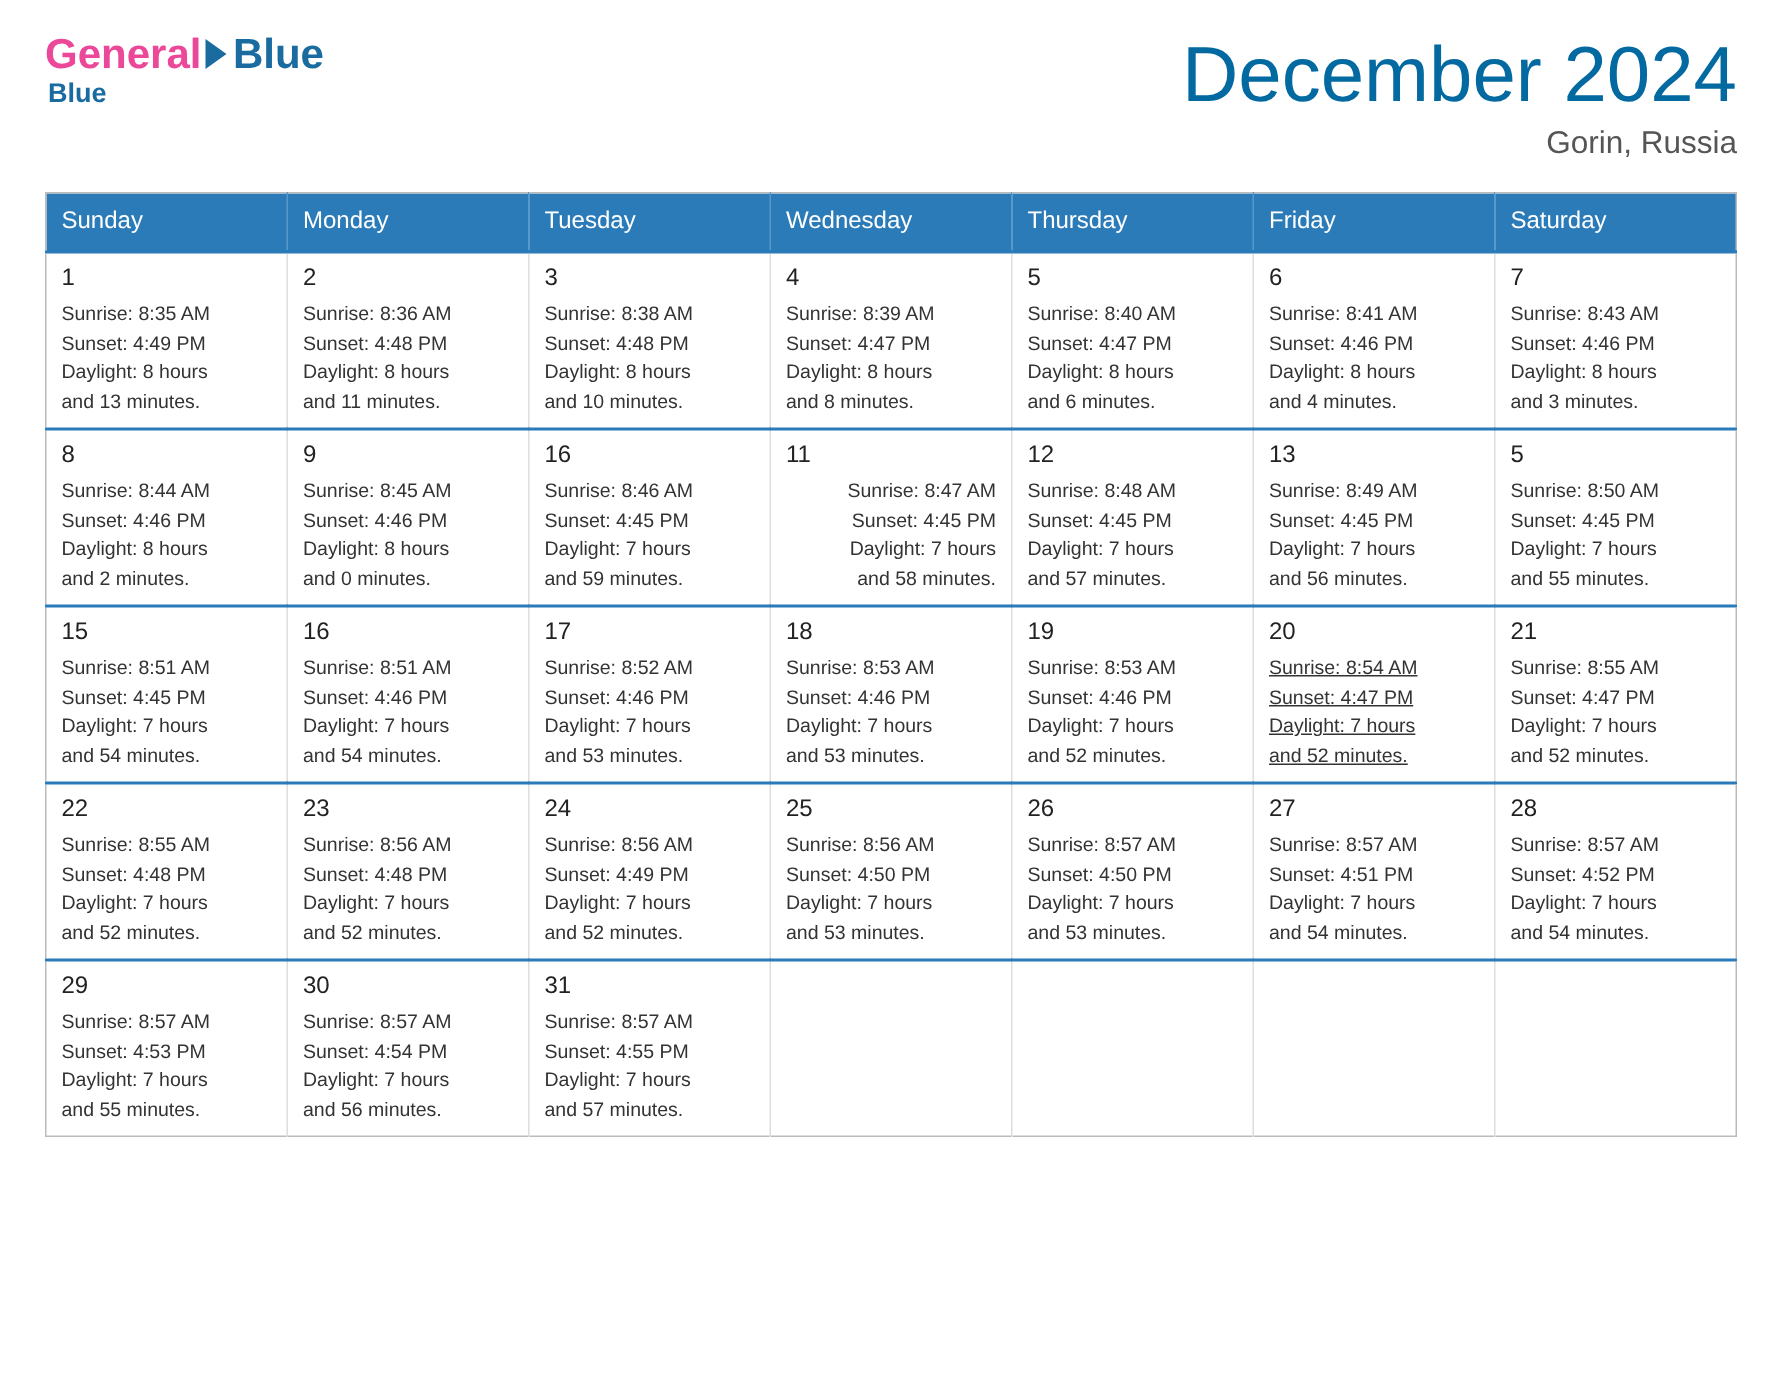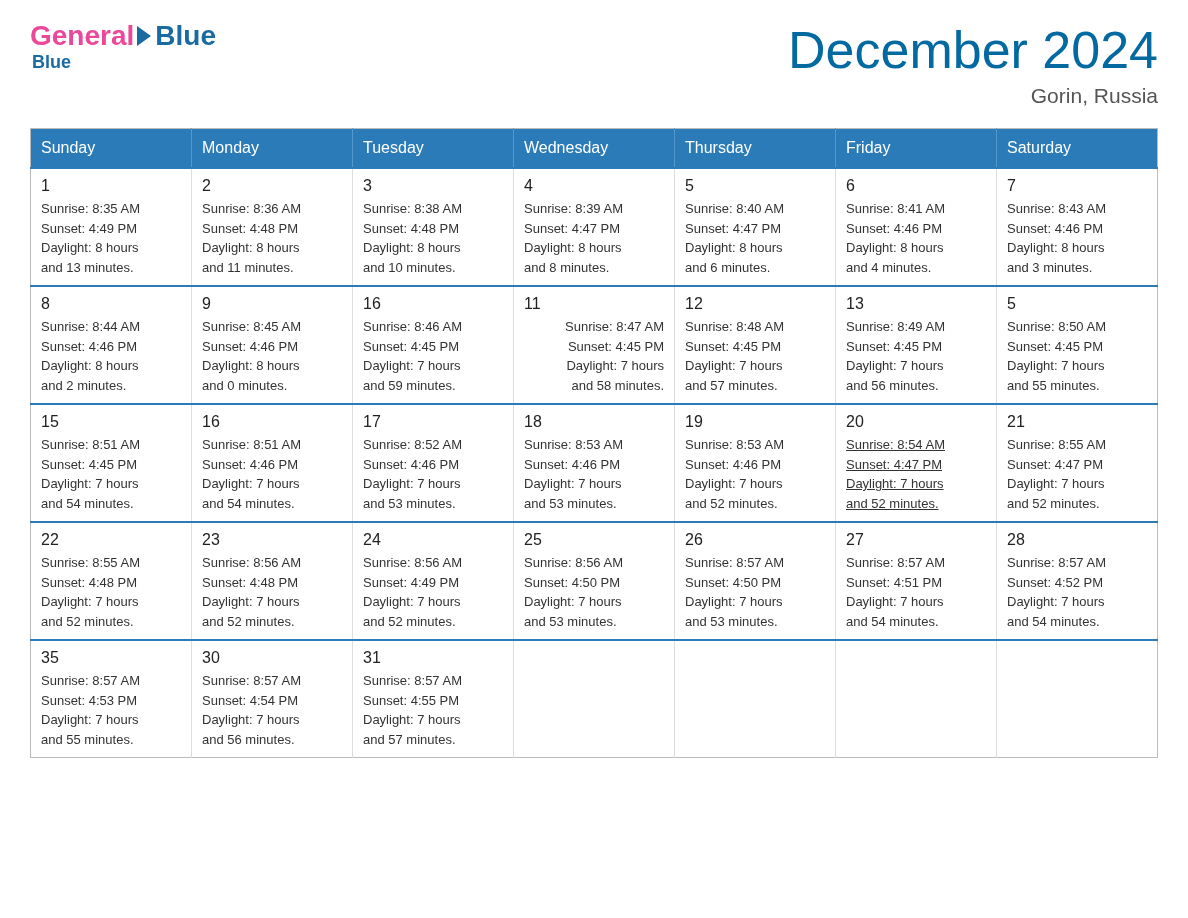--- a/index.html
+++ b/index.html
@@ -343,21 +343,21 @@
         <td>
           <span class="day-number">28</span>
           <div class="day-info" style="white-space: pre-line;">Sunrise: 8:57 AM
 Sunset: 4:52 PM
 Daylight: 7 hours
 and 54 minutes.</div>
         </td>
       </tr>
       <tr>
         <td>
-          <span class="day-number">35</span>
+          <span class="day-number">29</span>
           <div class="day-info" style="white-space: pre-line;">Sunrise: 8:57 AM
 Sunset: 4:53 PM
 Daylight: 7 hours
 and 55 minutes.</div>
         </td>
         <td>
           <span class="day-number">30</span>
           <div class="day-info" style="white-space: pre-line;">Sunrise: 8:57 AM
 Sunset: 4:54 PM
 Daylight: 7 hours

